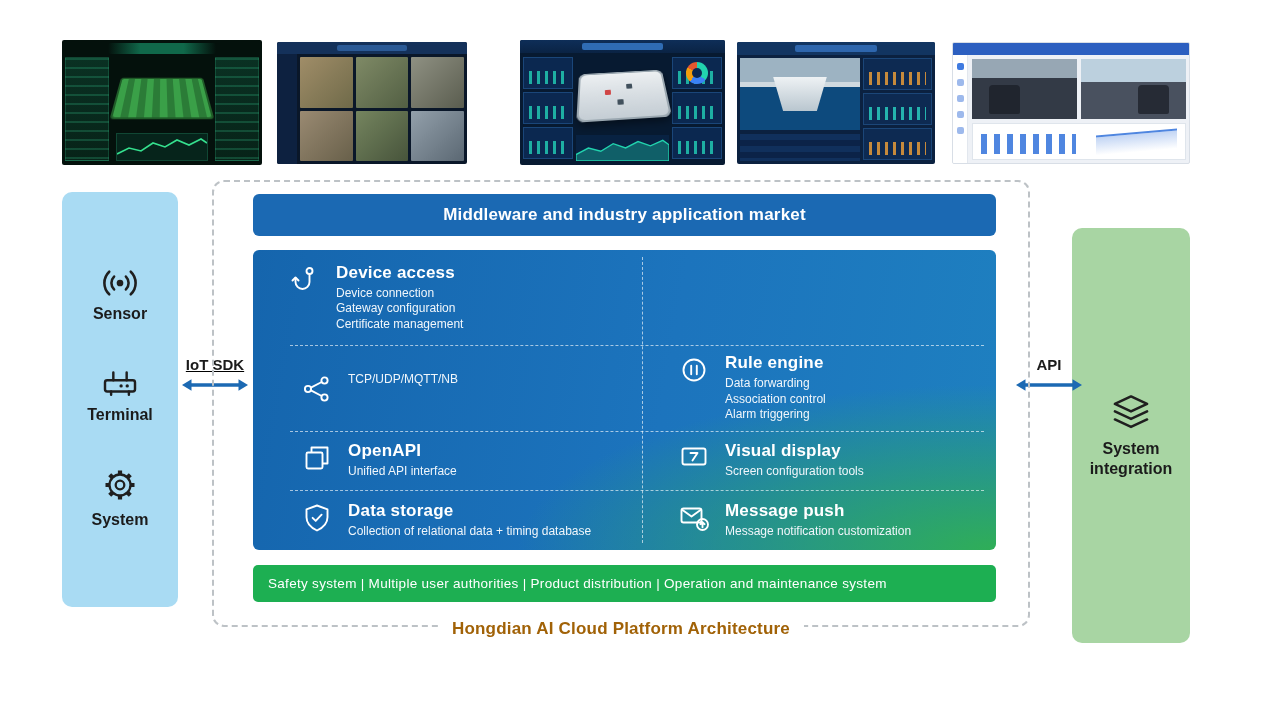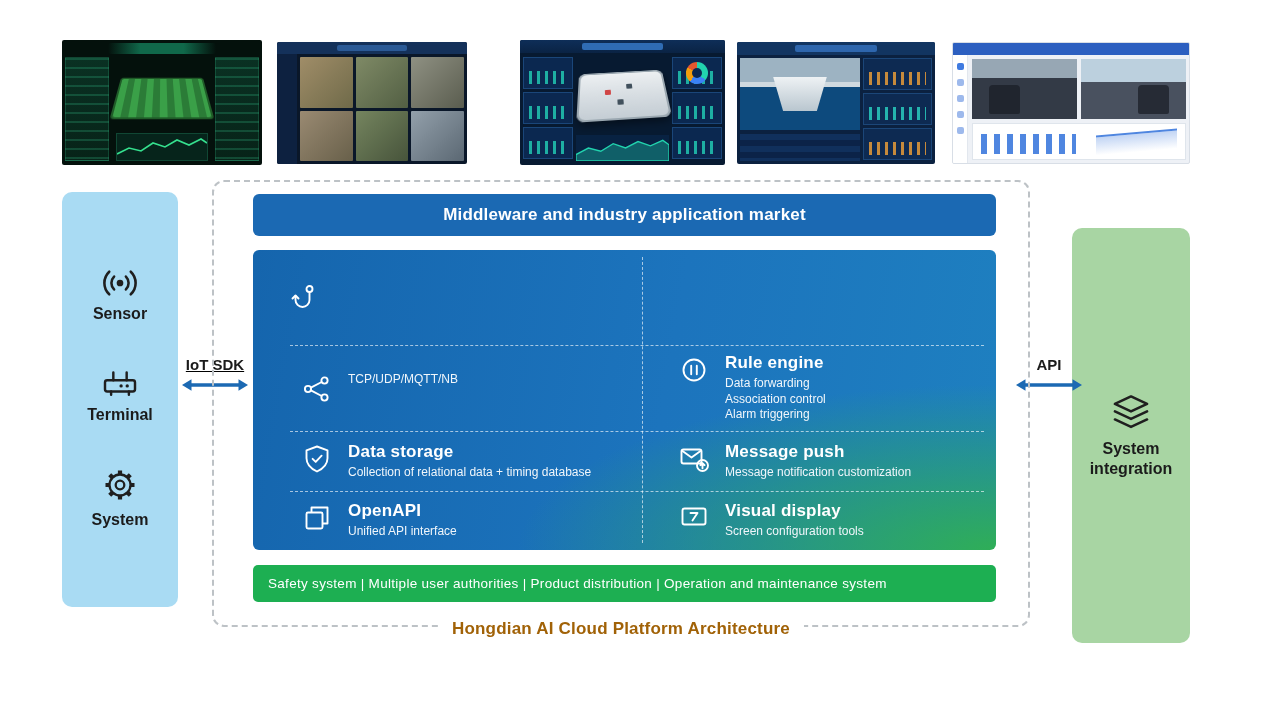--- a/index.html
+++ b/index.html
@@ -284,20 +284,26 @@
           <div class="feat-inner">
             <span class="f-icon">
               <svg viewBox="0 0 32 32">
                   <g fill="none" stroke="#fff" stroke-width="1.9" stroke-linecap="round" stroke-linejoin="round">
                 <circle cx="20.5" cy="7" r="3"></circle>
                     <path d="M20.5 10v8a7 7 0 0 1-14 0v-4"></path>
                     <path d="M3.5 16.5l3-3 3 3"></path>
                   </g>
                 </svg>
             </span>
+            <div class="f-text">
+              <div class="f-title">Device access</div>
+              <div class="f-line">Device connection</div>
+              <div class="f-line">Gateway configuration</div>
+              <div class="f-line">Certificate management</div>
+            </div>
           </div>
         </div>
       </div>
 
       <div class="feat-row r2">
         <div class="feat-cell left">
           <div class="feat-inner">
             <span class="f-icon">
               <svg viewBox="0 0 32 32">
                   <g fill="none" stroke="#fff" stroke-width="1.9">
@@ -326,20 +332,55 @@
             <div class="f-text">
               <div class="f-title">Rule engine</div>
               <div class="f-line">Data forwarding</div>
               <div class="f-line">Association control</div>
               <div class="f-line">Alarm triggering</div>
             </div>
           </div>
         </div>
       </div>
 
+      <div class="feat-row r4">
+        <div class="feat-cell left">
+          <div class="feat-inner">
+            <span class="f-icon">
+              <svg viewBox="0 0 32 32">
+                  <g fill="none" stroke="#fff" stroke-width="1.9" stroke-linejoin="round">
+                <path d="M10.5 10.5V5.5h16v16h-5"></path>
+                    <rect x="5.5" y="10.5" width="16" height="16" rx="1.5"></rect>
+                  </g>
+                </svg>
+            </span>
+            <div class="f-text">
+              <div class="f-title">OpenAPI</div>
+              <div class="f-line">Unified API interface</div>
+            </div>
+          </div>
+        </div>
+        <div class="feat-cell right">
+          <div class="feat-inner">
+            <span class="f-icon">
+              <svg viewBox="0 0 32 32">
+                  <g fill="none" stroke="#fff" stroke-width="1.9" stroke-linecap="round" stroke-linejoin="round">
+                <rect x="4.5" y="6.5" width="23" height="16" rx="2"></rect>
+                    <path d="M12.5 11h7l-5 7.5"></path>
+                  </g>
+                </svg>
+            </span>
+            <div class="f-text">
+              <div class="f-title">Visual display</div>
+              <div class="f-line">Screen configuration tools</div>
+            </div>
+          </div>
+        </div>
+      </div>
+
       <div class="feat-row r3">
         <div class="feat-cell left">
           <div class="feat-inner">
             <span class="f-icon">
               <svg viewBox="0 0 32 32">
                   <g fill="none" stroke="#fff" stroke-width="1.9" stroke-linecap="round" stroke-linejoin="round">
                 <path d="M16 3.5l10.5 3.9v7.8c0 6.3-4.2 10.3-10.5 13.3-6.3-3-10.5-7-10.5-13.3V7.4z"></path>
                 <path d="M11.6 15.8l3.1 3.1 5.9-6.2"></path>
                   </g>
                 </svg>
@@ -362,55 +403,20 @@
                   </g>
                 </svg>
             </span>
             <div class="f-text">
               <div class="f-title">Message push</div>
               <div class="f-line">Message notification customization</div>
             </div>
           </div>
         </div>
       </div>
-
-      <div class="feat-row r4">
-        <div class="feat-cell left">
-          <div class="feat-inner">
-            <span class="f-icon">
-              <svg viewBox="0 0 32 32">
-                  <g fill="none" stroke="#fff" stroke-width="1.9" stroke-linejoin="round">
-                <path d="M10.5 10.5V5.5h16v16h-5"></path>
-                    <rect x="5.5" y="10.5" width="16" height="16" rx="1.5"></rect>
-                  </g>
-                </svg>
-            </span>
-            <div class="f-text">
-              <div class="f-title">OpenAPI</div>
-              <div class="f-line">Unified API interface</div>
-            </div>
-          </div>
-        </div>
-        <div class="feat-cell right">
-          <div class="feat-inner">
-            <span class="f-icon">
-              <svg viewBox="0 0 32 32">
-                  <g fill="none" stroke="#fff" stroke-width="1.9" stroke-linecap="round" stroke-linejoin="round">
-                <rect x="4.5" y="6.5" width="23" height="16" rx="2"></rect>
-                    <path d="M12.5 11h7l-5 7.5"></path>
-                  </g>
-                </svg>
-            </span>
-            <div class="f-text">
-              <div class="f-title">Visual display</div>
-              <div class="f-line">Screen configuration tools</div>
-            </div>
-          </div>
-        </div>
-      </div>
     </div>
 
     <div id="security-bar">Safety system  |  Multiple user authorities  |  Product distribution  |  Operation and maintenance system</div>
 
     <div id="caption">Hongdian AI Cloud Platform Architecture</div>
   </div>
 
 </div>
 
 </body></html>

